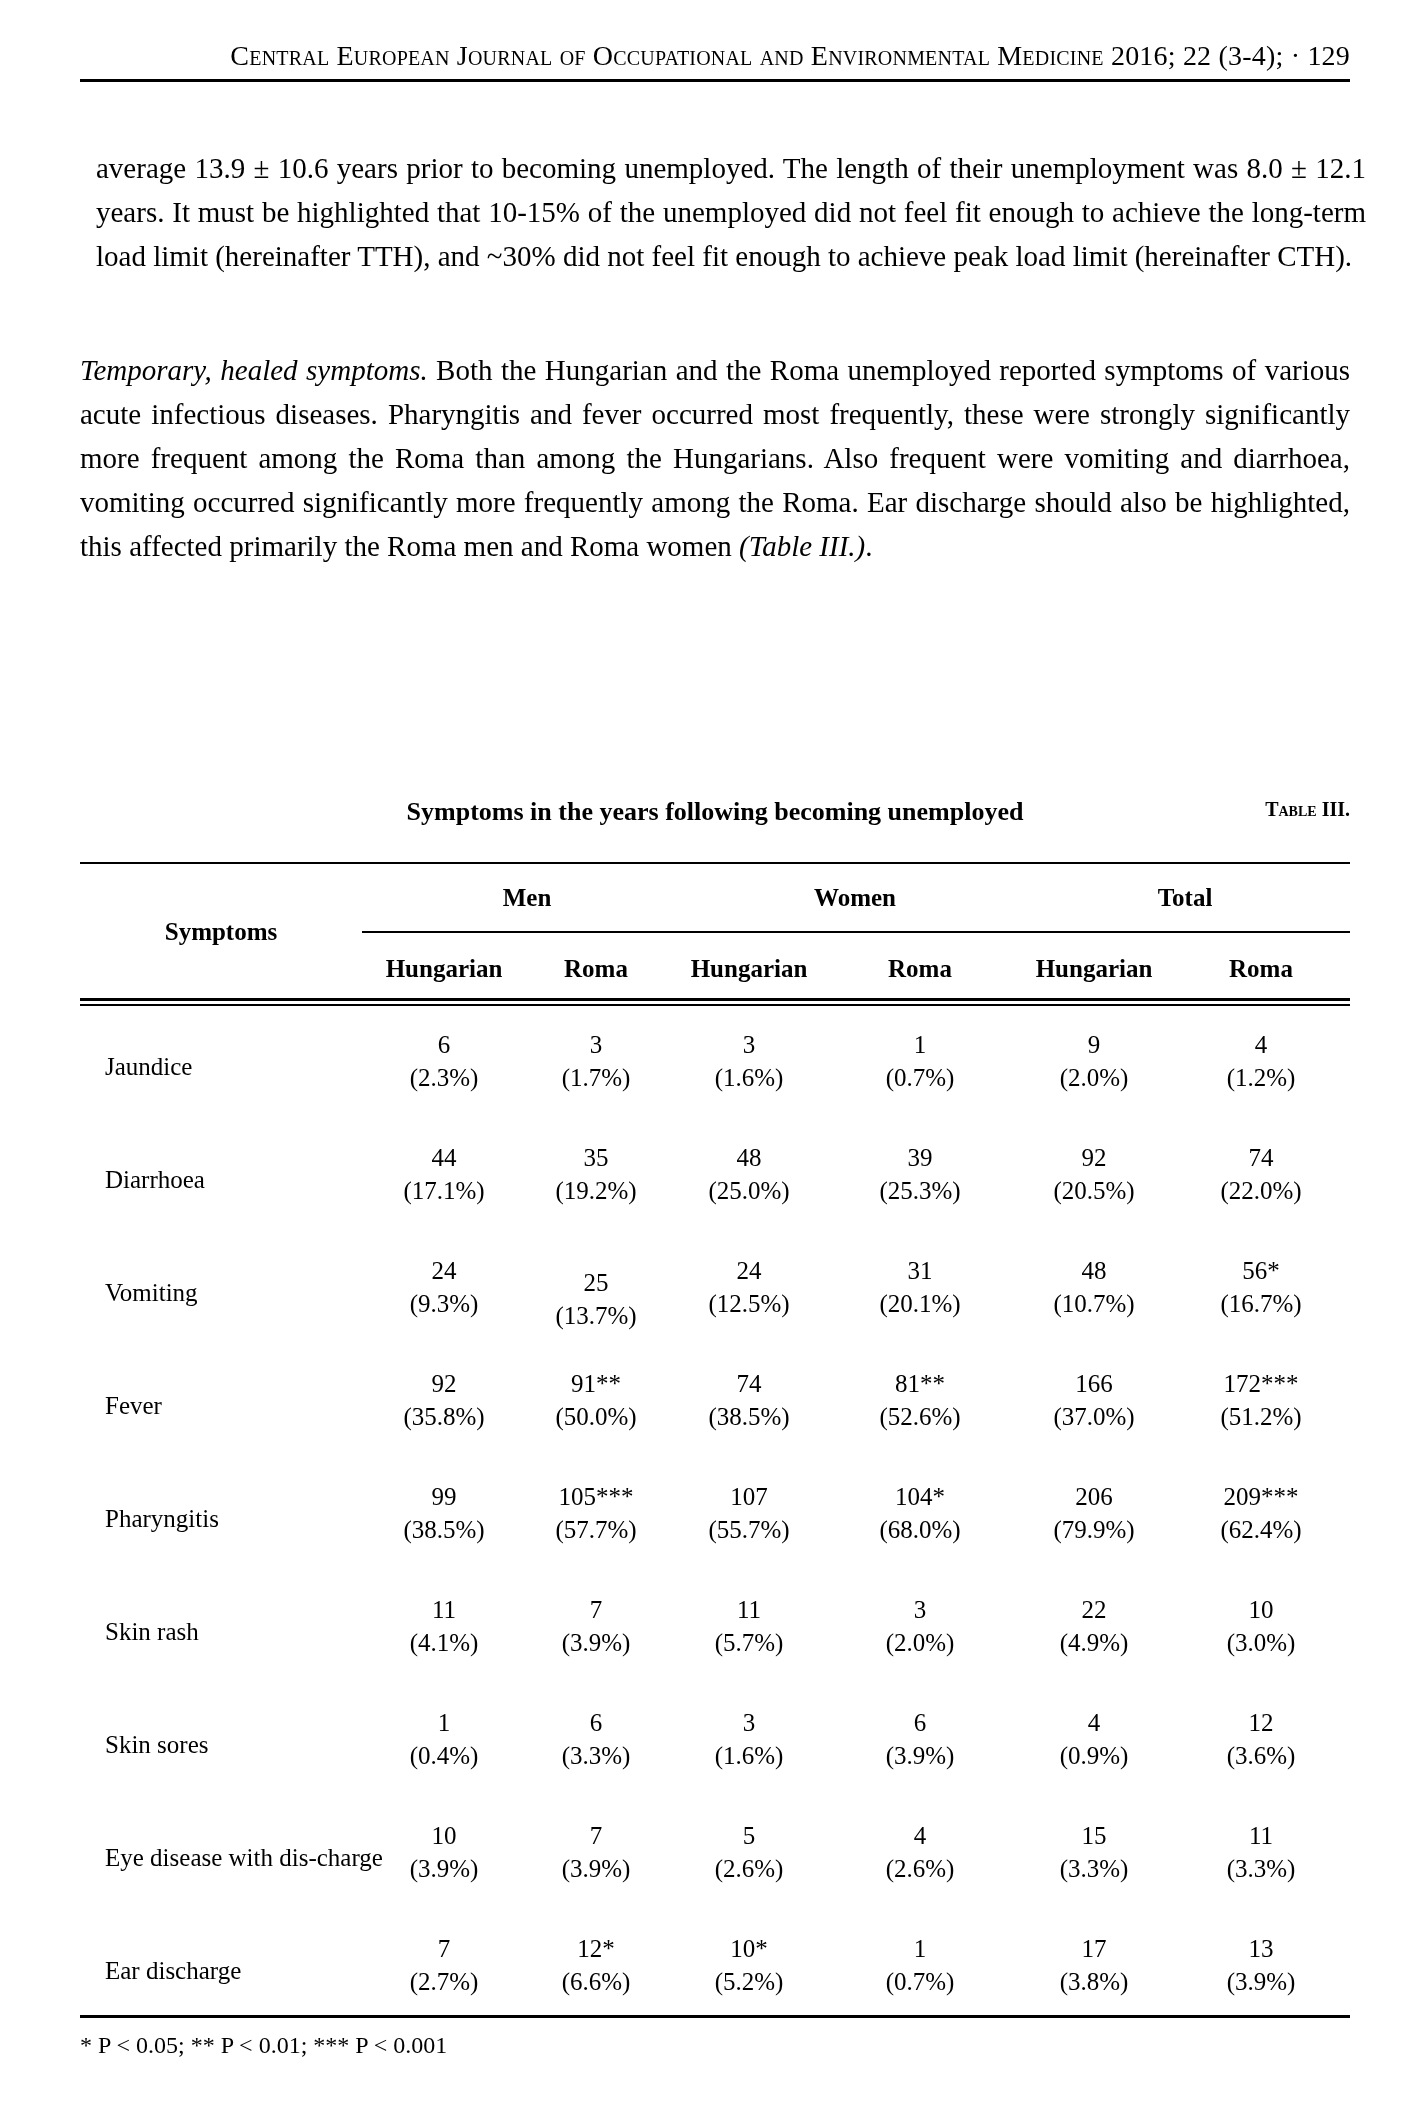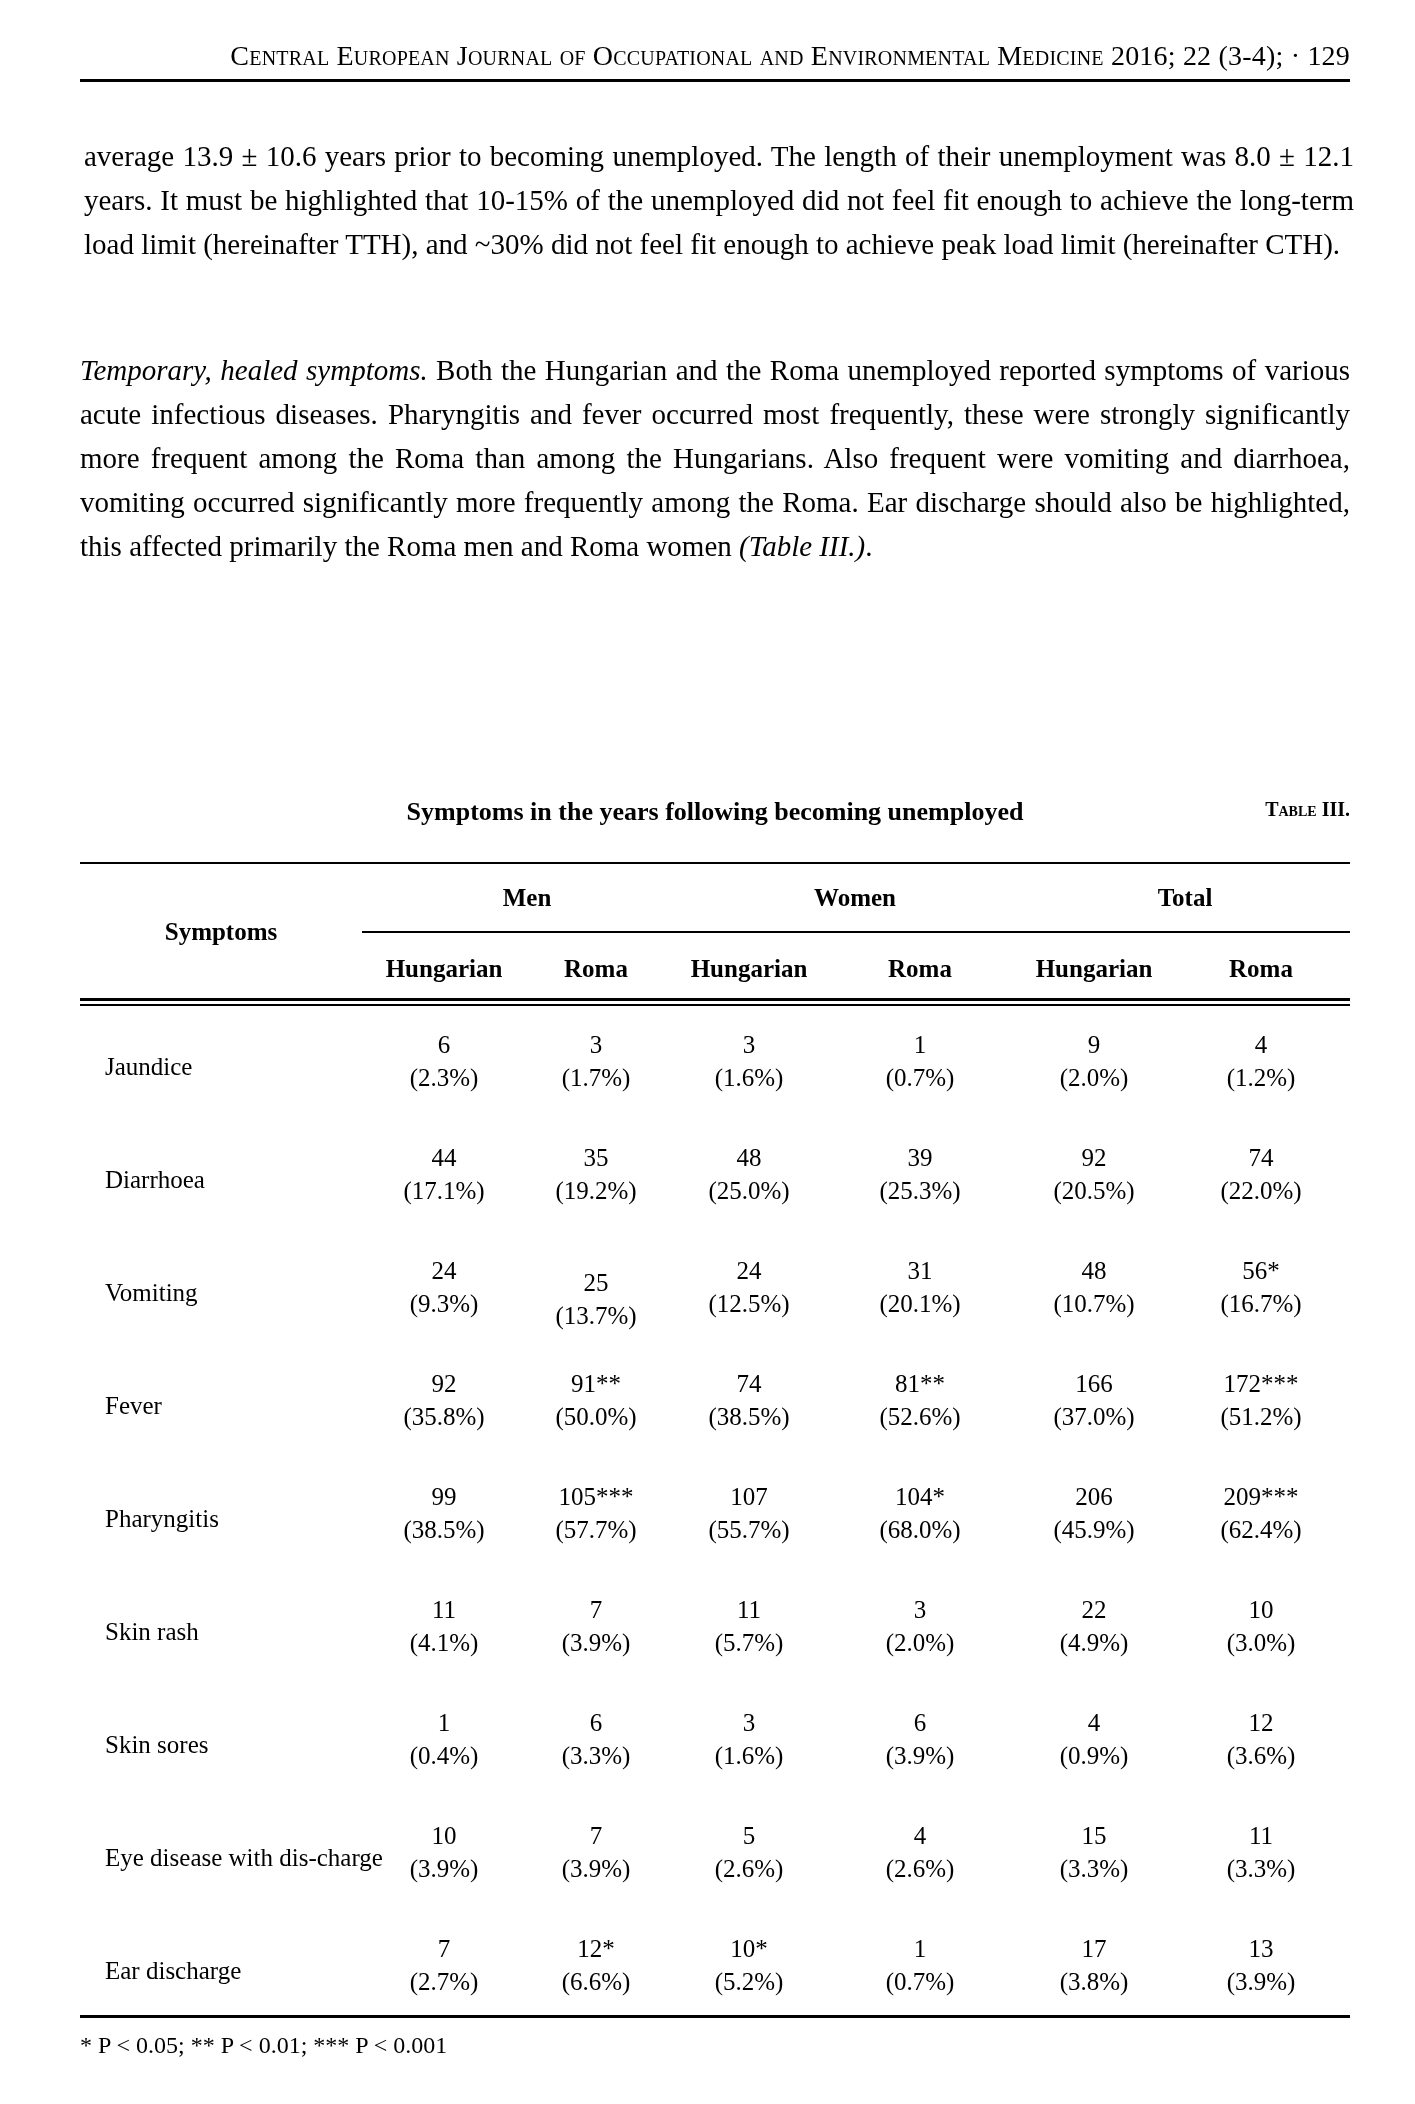--- a/index.html
+++ b/index.html
@@ -53,21 +53,21 @@
   }
   .cell .n, .cell .pct { display: block; }
   .footnote { position: absolute; left: 80px; top: 2032px; font-size: 24px; }
 </style>
 </head>
 <body>
 
 <div class="running-header">Central European Journal of Occupational and Environmental Medicine 2016; 22 (3-4); · 129</div>
 <div class="header-rule"></div>
 
-<p class="body-text p1" style="margin:4px">average 13.9 ± 10.6 years prior to becoming unemployed. The length of their unemployment was 8.0 ± 12.1 years. It must be highlighted that 10-15% of the unemployed did not feel fit enough to achieve the long-term load limit (hereinafter TTH), and ~30% did not feel fit enough to achieve peak load limit (hereinafter CTH).</p>
+<p class="body-text p1" style="margin:16px">average 13.9 ± 10.6 years prior to becoming unemployed. The length of their unemployment was 8.0 ± 12.1 years. It must be highlighted that 10-15% of the unemployed did not feel fit enough to achieve the long-term load limit (hereinafter TTH), and ~30% did not feel fit enough to achieve peak load limit (hereinafter CTH).</p>
 
 <div class="body-text p2">
   <div><span class="inline-italic">Temporary, healed symptoms.</span><span> Both the Hungarian and the Roma unemployed reported symptoms of various acute infectious diseases. Pharyngitis and fever occurred most frequently, these were strongly significantly more frequent among the Roma than among the Hungarians. Also frequent were vomiting and diarrhoea, vomiting occurred significantly more frequently among the Roma. Ear discharge should also be highlighted, this affected primarily the Roma men and Roma women </span><span class="inline-italic">(Table III.)</span><span>.</span></div>
 </div>
 
 <div class="table-label">Table III.</div>
 <div class="table-title">Symptoms in the years following becoming unemployed</div>
 
 <div class="rule r-top"></div>
 <div class="rule r-mid"></div>
@@ -209,21 +209,21 @@
       <div class="cell" style="left: 587px;">
         <span class="n">107</span>
         <span class="pct">(55.7%)</span>
       </div>
       <div class="cell" style="left: 758px;">
         <span class="n">104*</span>
         <span class="pct">(68.0%)</span>
       </div>
       <div class="cell" style="left: 932px;">
         <span class="n">206</span>
-        <span class="pct">(45.9%)</span>
+        <span class="pct">(79.9%)</span>
       </div>
       <div class="cell" style="left: 1099px;">
         <span class="n">209***</span>
         <span class="pct">(62.4%)</span>
       </div>
     </div>
     <div class="row" style="top: 565px;">
       <div class="row-label">Skin rash</div>
       <div class="cell" style="left: 282px;">
         <span class="n">11</span>

